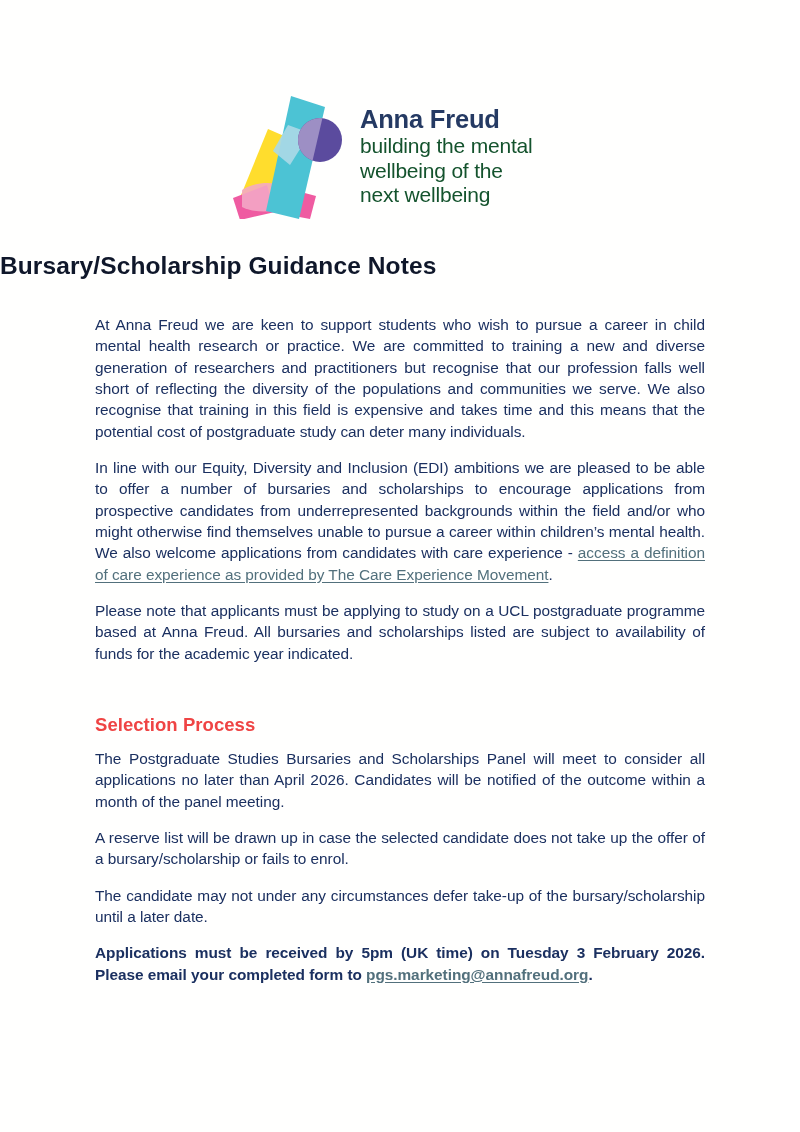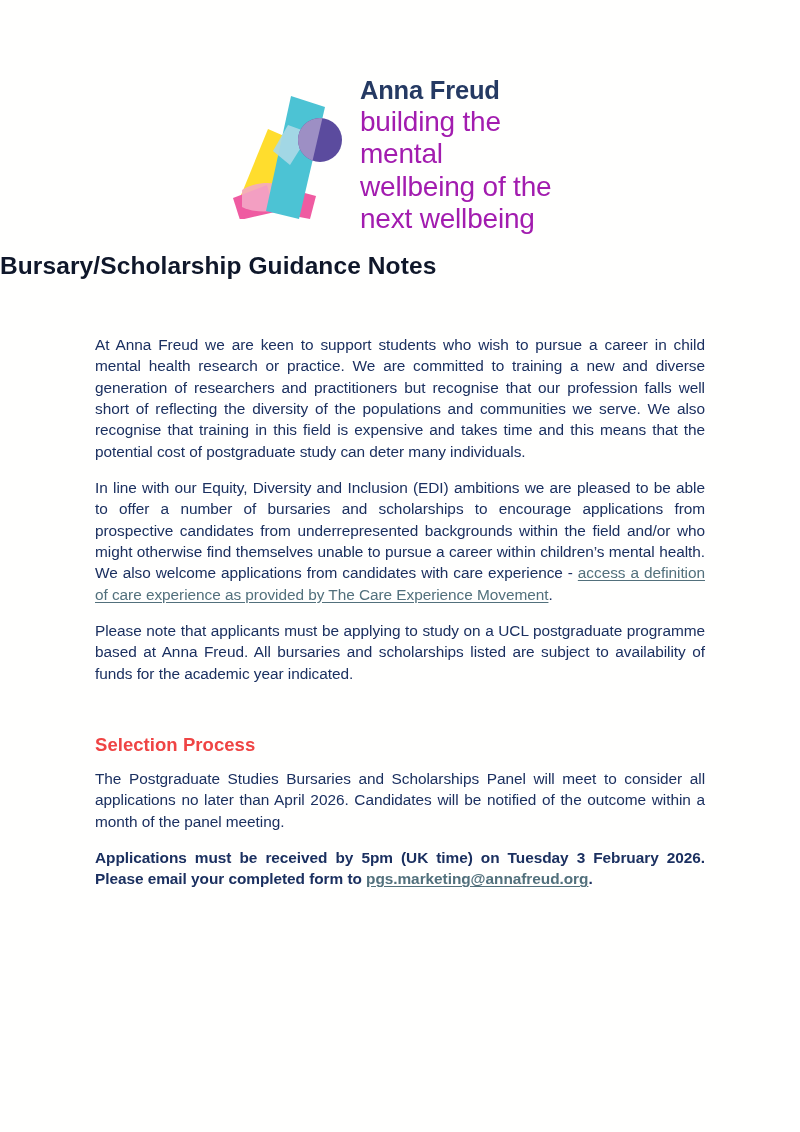--- a/index.html
+++ b/index.html
@@ -50,24 +50,24 @@
   }
   .logo-word .lw-name {
     font-size: 25.5px;
     font-weight: bold;
     letter-spacing: -0.2px;
     color: #253a63;
     display: block;
     margin-bottom: 2px;
   }
   .logo-word .lw-line {
-    font-size: 28px;
+    font-size: 21px;
     font-weight: 400;
     letter-spacing: -0.2px;
-    color: #a21caf;
+    color: #14532d;
     display: block;
     line-height: 1.16;
   }
 
   
   .doc-title {
     position: absolute;
     left: 0;
     top: 252px;
     width: 800px;
@@ -75,21 +75,21 @@
     font-size: 24.5px;
     font-weight: bold;
     color: #0f172a;
     letter-spacing: 0.1px;
   }
 
   
   .content {
     position: absolute;
     left: 95px;
-    top: 334px;
+    top: 314px;
     width: 610px;
   }
 
   p.body-para {
     margin: 0 0 15px 0;
     font-size: 15.4px;
     line-height: 1.385;
     text-align: justify;
     color: #1b3060;
     letter-spacing: -0.05px;
@@ -165,18 +165,20 @@
 
     <p class="body-para"><span>In line with our Equity, Diversity and Inclusion (EDI) ambitions we are pleased to be able to offer a number of bursaries and scholarships to encourage applications from prospective candidates from underrepresented backgrounds within the field and/or who might otherwise find themselves unable to pursue a career within children’s mental health. We also welcome applications from candidates with care experience - </span><a class="doclink" href="#">access a definition of care experience as provided by The Care Experience Movement</a><span>.</span></p>
 
     <p class="body-para">Please note that applicants must be applying to study on a UCL postgraduate programme based at Anna Freud. All bursaries and scholarships listed are subject to availability of funds for the academic year indicated.</p>
 
     <div class="spacer-before-section"></div>
 
     <h2 class="section-head">Selection Process</h2>
 
     <p class="body-para">The Postgraduate Studies Bursaries and Scholarships Panel will meet to consider all applications no later than April 2026. Candidates will be notified of the outcome within a month of the panel meeting.</p>
+    <p class="body-para">A reserve list will be drawn up in case the selected candidate does not take up the offer of a bursary/scholarship or fails to enrol.</p>
+    <p class="body-para">The candidate may not under any circumstances defer take-up of the bursary/scholarship until a later date.</p>
 
     <p class="body-para bold-para"><span>Applications must be received by 5pm (UK time) on Tuesday 3 February 2026. Please email your completed form to </span><a class="doclink" href="#">pgs.marketing@annafreud.org</a><span>.</span></p>
 
   </div>
 
 </div>
 
 </body></html>

